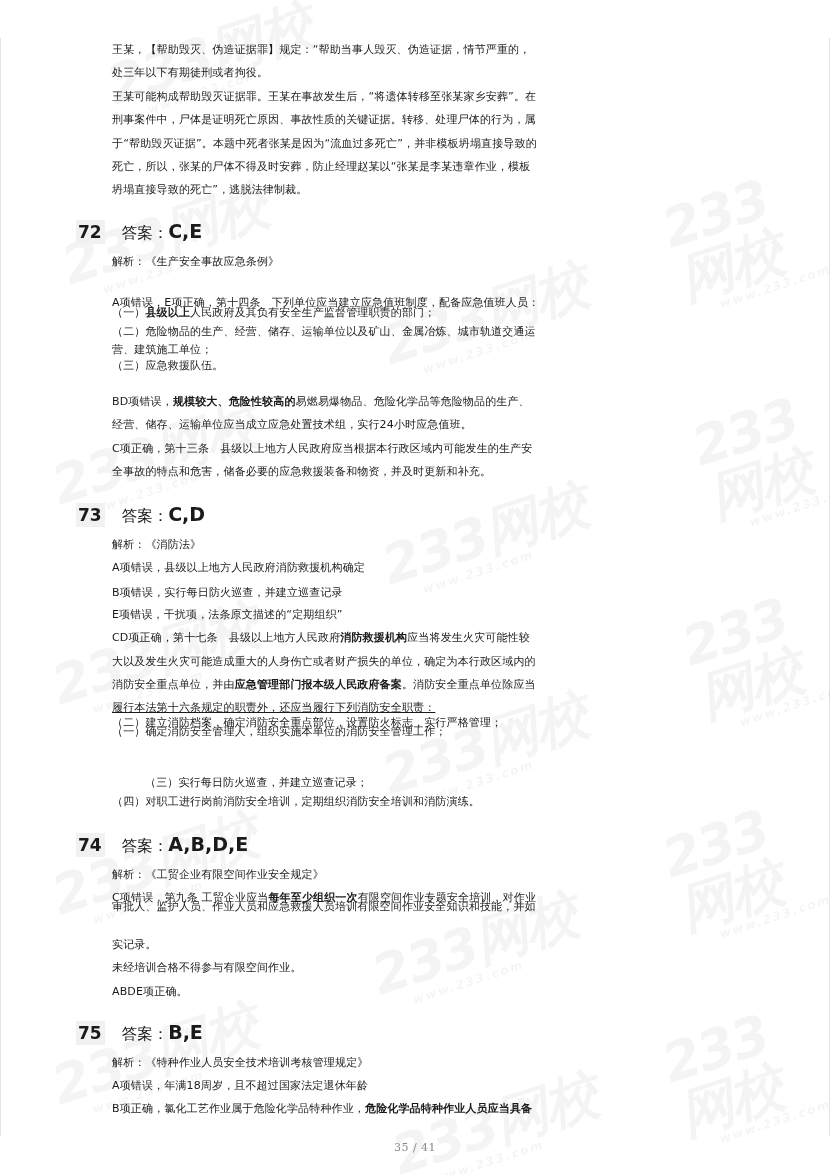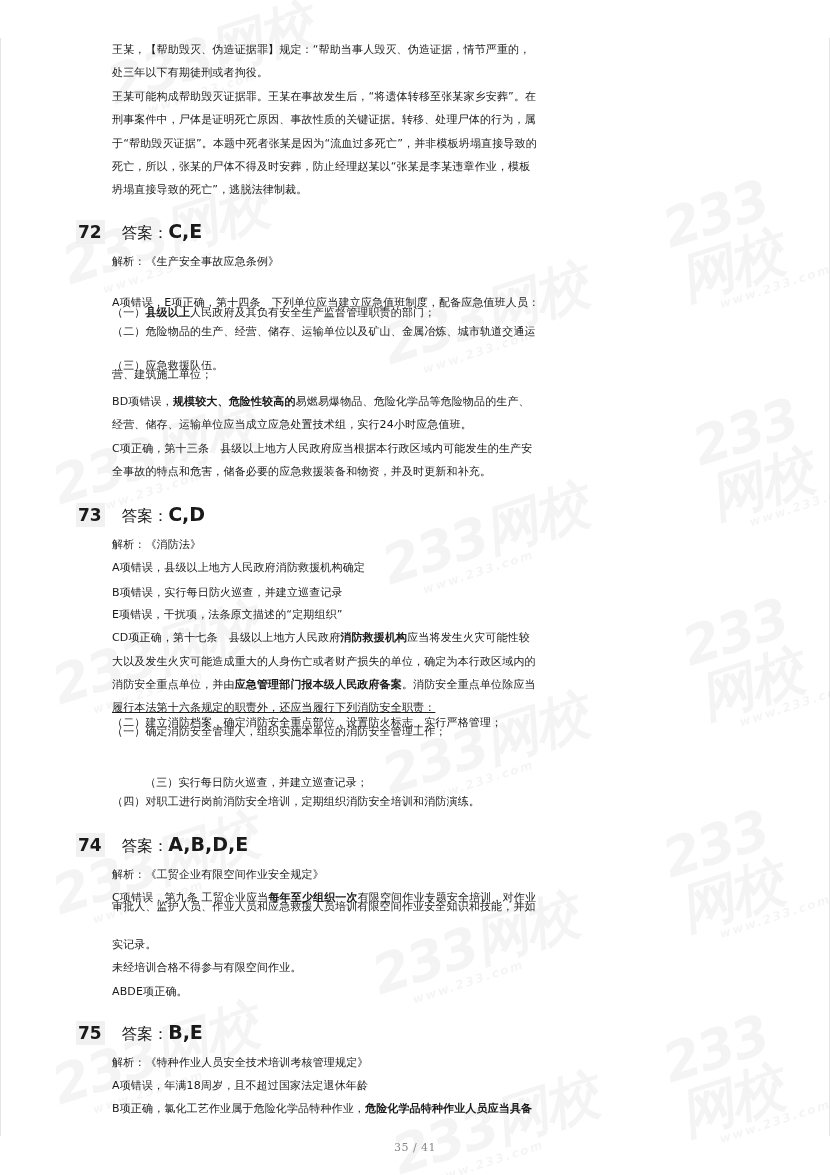--- a/index.html
+++ b/index.html
@@ -123,21 +123,21 @@
     <div class="line" style="top: 84.8px;"><span>王某可能构成帮助毁灭证据罪。王某在事故发生后，“将遗体转移至张某家乡安葬”。在</span></div>
     <div class="line" style="top: 108.2px;"><span>刑事案件中，尸体是证明死亡原因、事故性质的关键证据。转移、处理尸体的行为，属</span></div>
     <div class="line" style="top: 131.6px;"><span>于“帮助毁灭证据”。本题中死者张某是因为“流血过多死亡”，并非模板坍塌直接导致的</span></div>
     <div class="line" style="top: 155px;"><span>死亡，所以，张某的尸体不得及时安葬，防止经理赵某以“张某是李某违章作业，模板</span></div>
     <div class="line" style="top: 178.4px;"><span>坍塌直接导致的死亡”，逃脱法律制裁。</span></div>
     <div class="q-head" style="top: 219px;"><span class="q-num">72</span><span class="q-label">答案：</span><span class="q-answer">C,E</span></div>
     <div class="line" style="top: 249.5px;"><span>解析：《生产安全事故应急条例》</span></div>
     <div class="line" style="top: 291px;"><span>A项错误，E项正确，第十四条　下列单位应当建立应急值班制度，配备应急值班人员：</span></div>
     <div class="line" style="top: 301px;"><span>（一）</span><b>县级以上</b><span>人民政府及其负有安全生产监督管理职责的部门；</span></div>
     <div class="line" style="top: 319.7px;"><span>（二）危险物品的生产、经营、储存、运输单位以及矿山、金属冶炼、城市轨道交通运</span></div>
-    <div class="line" style="top: 363px;"><span>营、建筑施工单位；</span></div>
+    <div class="line" style="top: 338px;"><span>营、建筑施工单位；</span></div>
     <div class="line" style="top: 354px;"><span>（三）应急救援队伍。</span></div>
     <div class="line" style="top: 389.9px;"><span>BD项错误，</span><b>规模较大、危险性较高的</b><span>易燃易爆物品、危险化学品等危险物品的生产、</span></div>
     <div class="line" style="top: 413.3px;"><span>经营、储存、运输单位应当成立应急处置技术组，实行24小时应急值班。</span></div>
     <div class="line" style="top: 436.7px;"><span>C项正确，第十三条　县级以上地方人民政府应当根据本行政区域内可能发生的生产安</span></div>
     <div class="line" style="top: 460.1px;"><span>全事故的特点和危害，储备必要的应急救援装备和物资，并及时更新和补充。</span></div>
     <div class="q-head" style="top: 502px;"><span class="q-num">73</span><span class="q-label">答案：</span><span class="q-answer">C,D</span></div>
     <div class="line" style="top: 532.5px;"><span>解析：《消防法》</span></div>
     <div class="line" style="top: 555.9px;"><span>A项错误，县级以上地方人民政府消防救援机构确定</span></div>
     <div class="line" style="top: 581px;"><span>B项错误，实行每日防火巡查，并建立巡查记录</span></div>
     <div class="line" style="top: 602.7px;"><span>E项错误，干扰项，法条原文描述的“定期组织”</span></div>

